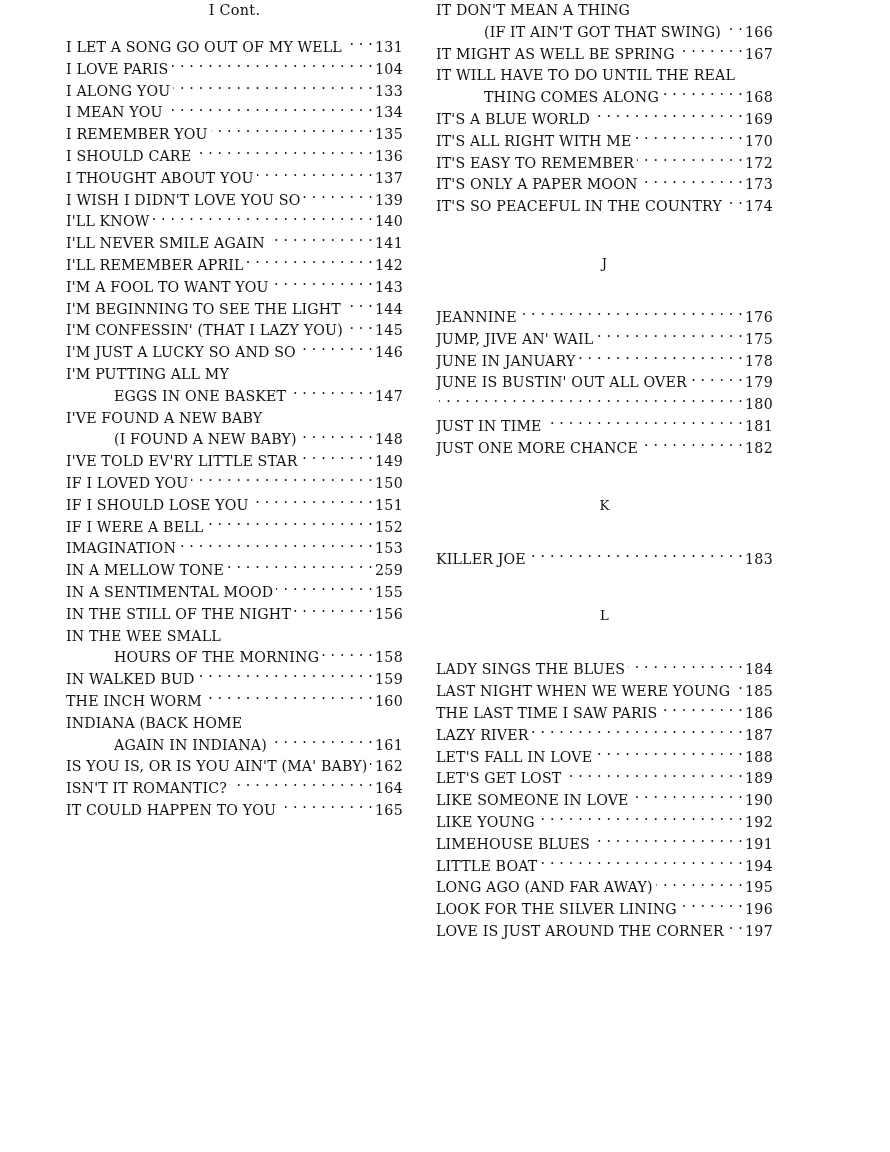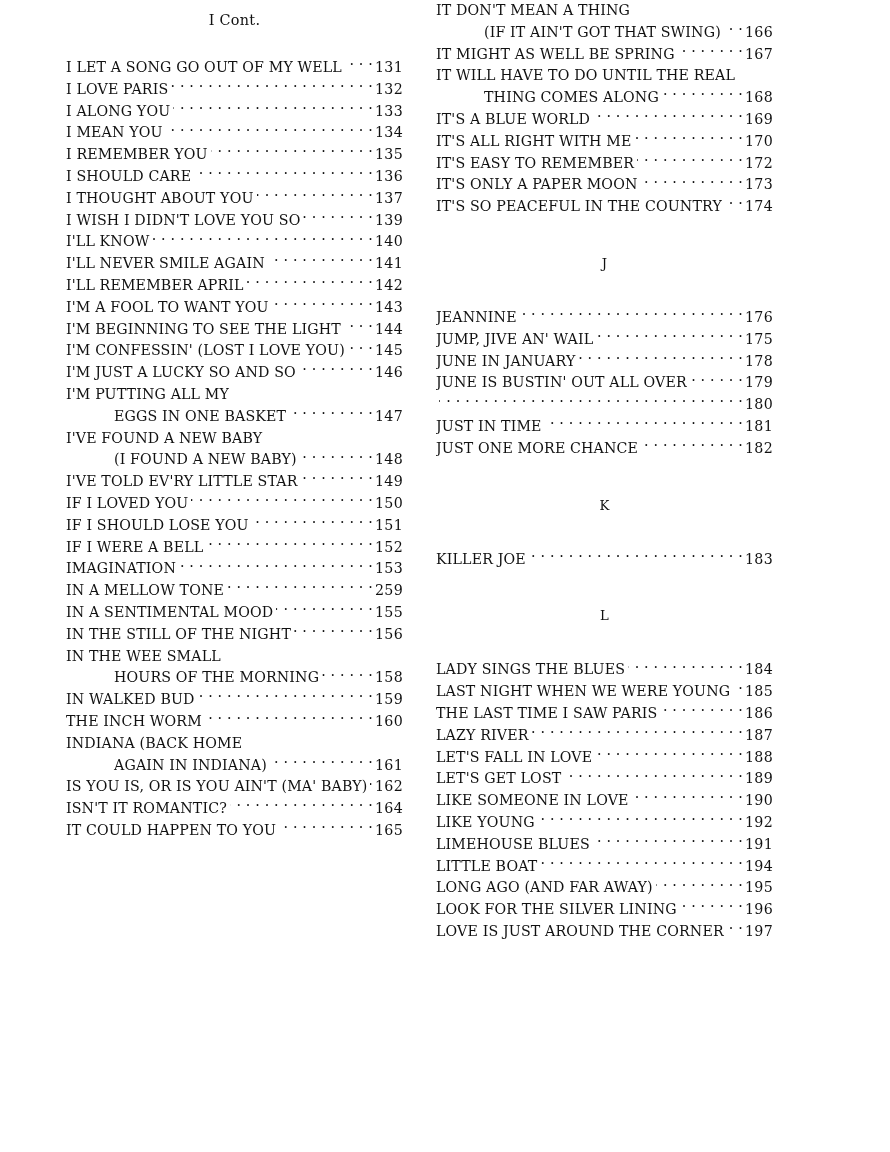--- a/index.html
+++ b/index.html
@@ -34,21 +34,21 @@
   }
   .col-left  { left: 66px;  width: 337px; }
   .col-right { left: 436px; width: 337px; }
 
   .col-header {
     text-align: center;
     font-size: 14.4px;
     letter-spacing: 0.3px;
     line-height: 20px;
     height: 20px;
-    margin: 10px;
+    margin: 0;
     font-weight: normal;
   }
 
   .section-letter {
     text-align: center;
     font-size: 13.2px;
     line-height: 20px;
     height: 20px;
     margin: 0;
     font-weight: normal;
@@ -126,21 +126,21 @@
             <div class="line">
               <span class="title">I LET A SONG GO OUT OF MY WELL</span>
               <span class="leader"></span>
               <span class="pageno">131</span>
             </div>
           </div>
           <div class="entry">
             <div class="line">
               <span class="title">I LOVE PARIS</span>
               <span class="leader"></span>
-              <span class="pageno">132</span>
+              <span class="pageno">104</span>
             </div>
           </div>
           <div class="entry">
             <div class="line">
               <span class="title">I ALONG YOU</span>
               <span class="leader"></span>
               <span class="pageno">133</span>
             </div>
           </div>
           <div class="entry">
@@ -208,21 +208,21 @@
           </div>
           <div class="entry">
             <div class="line">
               <span class="title">I'M BEGINNING TO SEE THE LIGHT</span>
               <span class="leader"></span>
               <span class="pageno">144</span>
             </div>
           </div>
           <div class="entry">
             <div class="line">
-              <span class="title">I'M CONFESSIN' (LOST I LOVE YOU)</span>
+              <span class="title">I'M CONFESSIN' (THAT I LAZY YOU)</span>
               <span class="leader"></span>
               <span class="pageno">145</span>
             </div>
           </div>
           <div class="entry">
             <div class="line">
               <span class="title">I'M JUST A LUCKY SO AND SO</span>
               <span class="leader"></span>
               <span class="pageno">146</span>
             </div>

